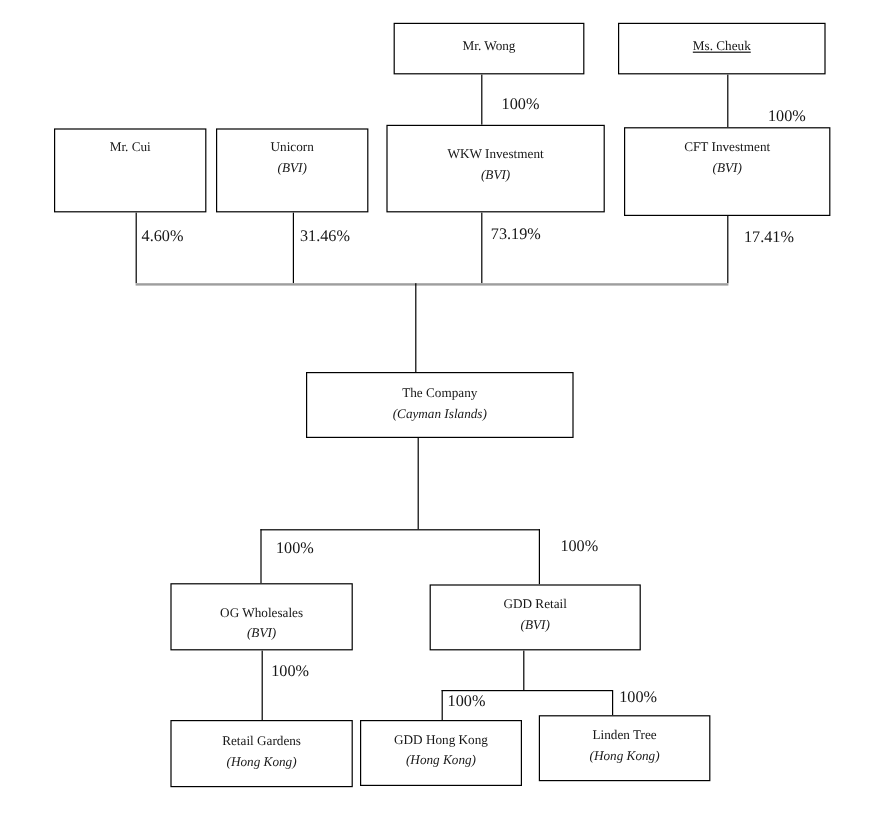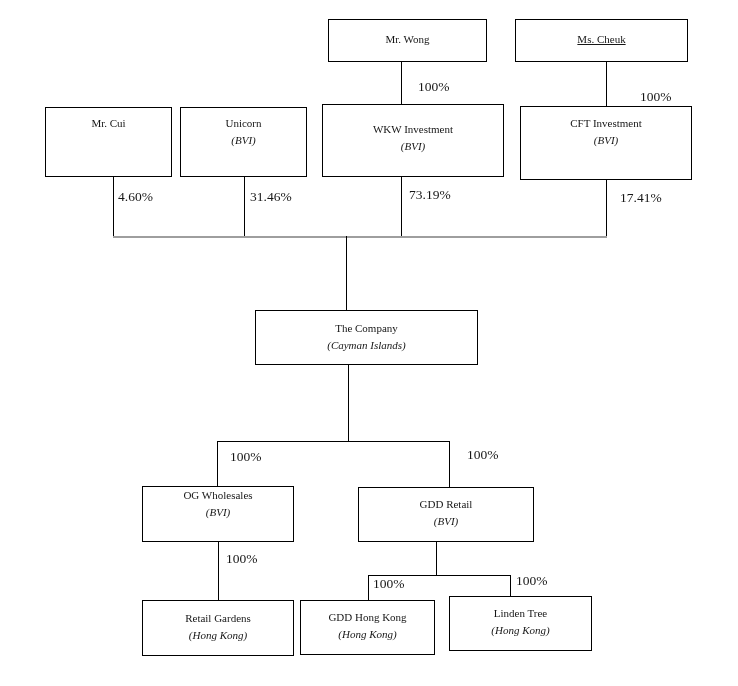--- a/index.html
+++ b/index.html
@@ -91,21 +91,21 @@
   <div class="node" style="left:520px; top:106px; width:172px; height:74px; padding-top:8px;">
     <span class="label">CFT Investment</span>
     <span class="sub">(BVI)</span>
   </div>
 
   <div class="node" style="left:242px; top:310px; width:223px; height:55px; padding-top:9px;margin-left:13px;">
     <span class="label">The Company</span>
     <span class="sub">(Cayman Islands)</span>
   </div>
 
-  <div class="node" style="left:142px; top:486px; width:152px; height:56px; padding-top:0;">
+  <div class="node" style="left:142px; top:486px; width:152px; height:56px; padding-top:16px;">
     <span class="label">OG Wholesales</span>
     <span class="sub">(BVI)</span>
   </div>
   <div class="node" style="left:358px; top:487px; width:176px; height:55px; padding-top:8px;">
     <span class="label">GDD Retail</span>
     <span class="sub">(BVI)</span>
   </div>
 
   <div class="node" style="left:142px; top:600px; width:152px; height:56px; padding-top:9px;">
     <span class="label">Retail Gardens</span>

